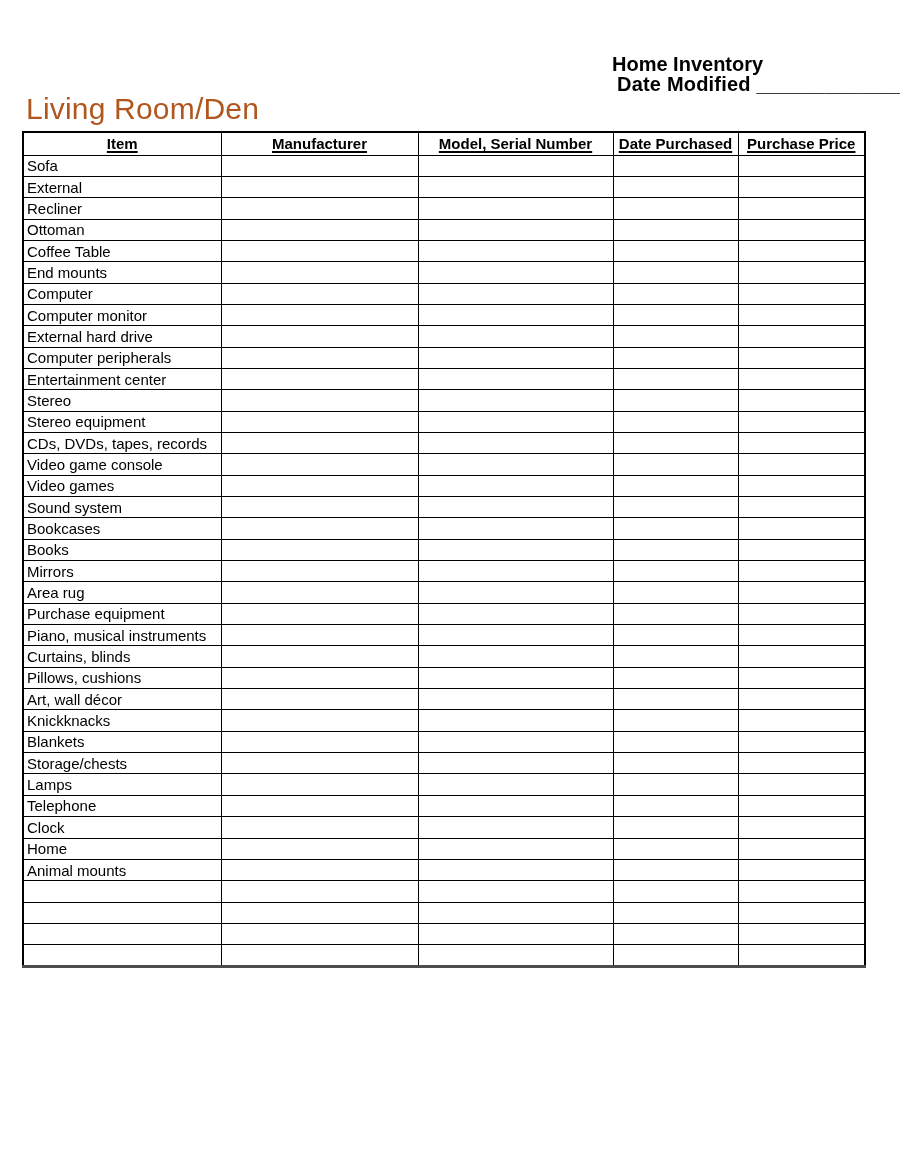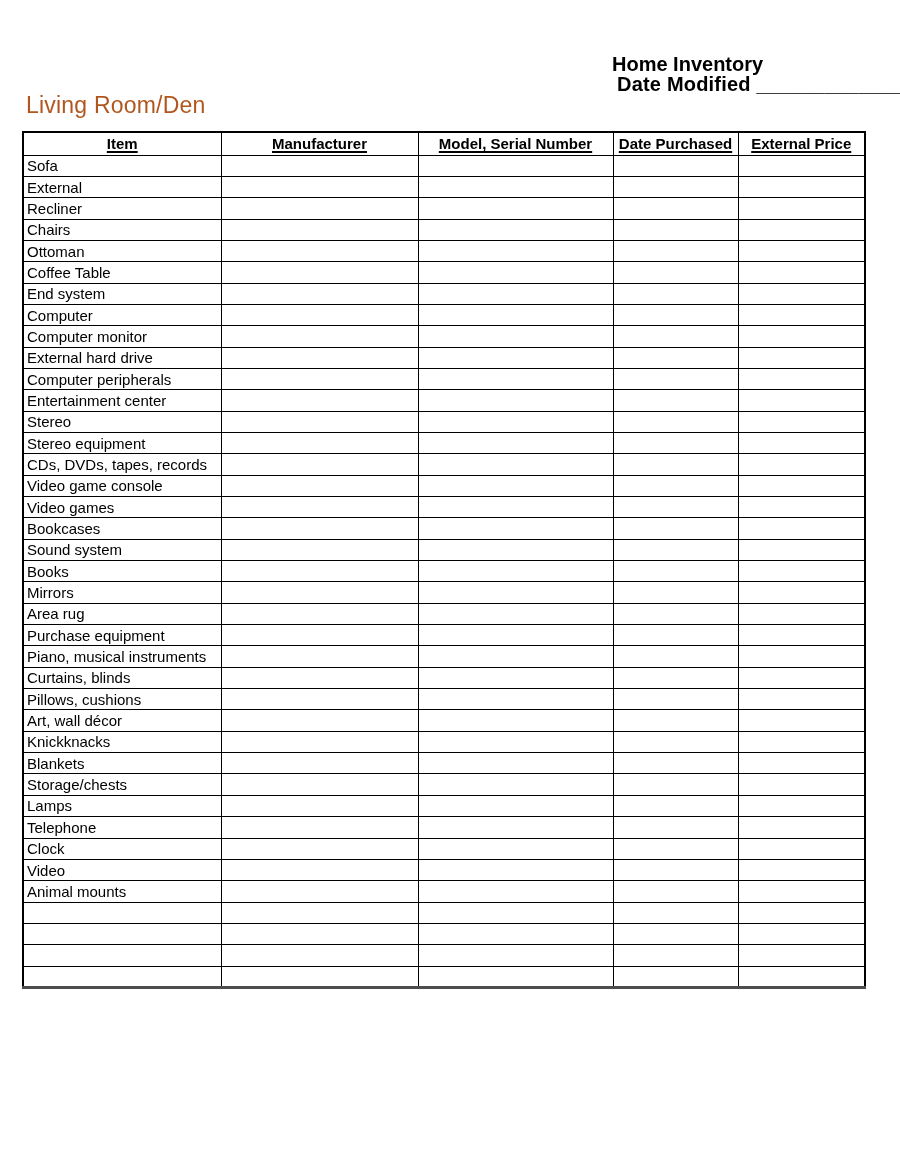--- a/index.html
+++ b/index.html
@@ -26,21 +26,21 @@
   }
   .doc-header .line2 {
     padding-left: 5px;
     letter-spacing: 0.2px;
   }
   .section-title {
     position: absolute;
     top: 92px;
     left: 26px;
     margin: 0;
-    font-size: 23px;
+    font-size: 30px;
     font-weight: 400;
     letter-spacing: 0.2px;
   }
   table.inventory {
     position: absolute;
     top: 131px;
     left: 22px;
     width: 842px;
     border-collapse: collapse;
     table-layout: fixed;
@@ -94,21 +94,21 @@
     <col class="col-model">
     <col class="col-date">
     <col class="col-price">
   </colgroup>
   <thead>
     <tr id="header-row">
         <th>Item</th>
         <th>Manufacturer</th>
         <th>Model, Serial Number</th>
         <th>Date Purchased</th>
-        <th>External Price</th>
+        <th>Purchase Price</th>
       </tr>
   </thead>
   <tbody id="table-body">
       <tr>
         <td>Sofa</td>
         <td></td>
         <td></td>
         <td></td>
         <td></td>
       </tr>
@@ -120,42 +120,35 @@
         <td></td>
       </tr>
       <tr>
         <td>Recliner</td>
         <td></td>
         <td></td>
         <td></td>
         <td></td>
       </tr>
       <tr>
-        <td>Chairs</td>
-        <td></td>
-        <td></td>
-        <td></td>
-        <td></td>
-      </tr>
-      <tr>
         <td>Ottoman</td>
         <td></td>
         <td></td>
         <td></td>
         <td></td>
       </tr>
       <tr>
         <td>Coffee Table</td>
         <td></td>
         <td></td>
         <td></td>
         <td></td>
       </tr>
       <tr>
-        <td>End system</td>
+        <td>End mounts</td>
         <td></td>
         <td></td>
         <td></td>
         <td></td>
       </tr>
       <tr>
         <td>Computer</td>
         <td></td>
         <td></td>
         <td></td>
@@ -218,34 +211,34 @@
         <td></td>
       </tr>
       <tr>
         <td>Video games</td>
         <td></td>
         <td></td>
         <td></td>
         <td></td>
       </tr>
       <tr>
+        <td>Sound system</td>
+        <td></td>
+        <td></td>
+        <td></td>
+        <td></td>
+      </tr>
+      <tr>
         <td>Bookcases</td>
         <td></td>
         <td></td>
         <td></td>
         <td></td>
       </tr>
       <tr>
-        <td>Sound system</td>
-        <td></td>
-        <td></td>
-        <td></td>
-        <td></td>
-      </tr>
-      <tr>
         <td>Books</td>
         <td></td>
         <td></td>
         <td></td>
         <td></td>
       </tr>
       <tr>
         <td>Mirrors</td>
         <td></td>
         <td></td>
@@ -330,21 +323,21 @@
         <td></td>
       </tr>
       <tr>
         <td>Clock</td>
         <td></td>
         <td></td>
         <td></td>
         <td></td>
       </tr>
       <tr>
-        <td>Video</td>
+        <td>Home</td>
         <td></td>
         <td></td>
         <td></td>
         <td></td>
       </tr>
       <tr>
         <td>Animal mounts</td>
         <td></td>
         <td></td>
         <td></td>

